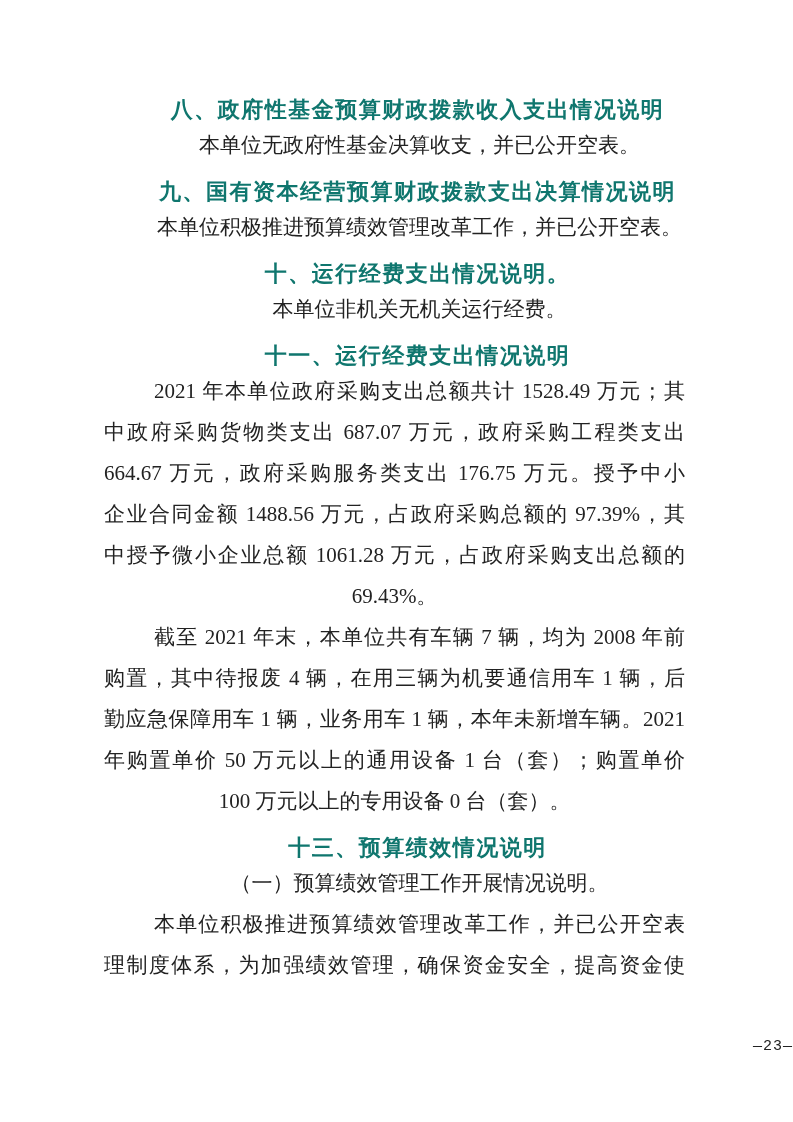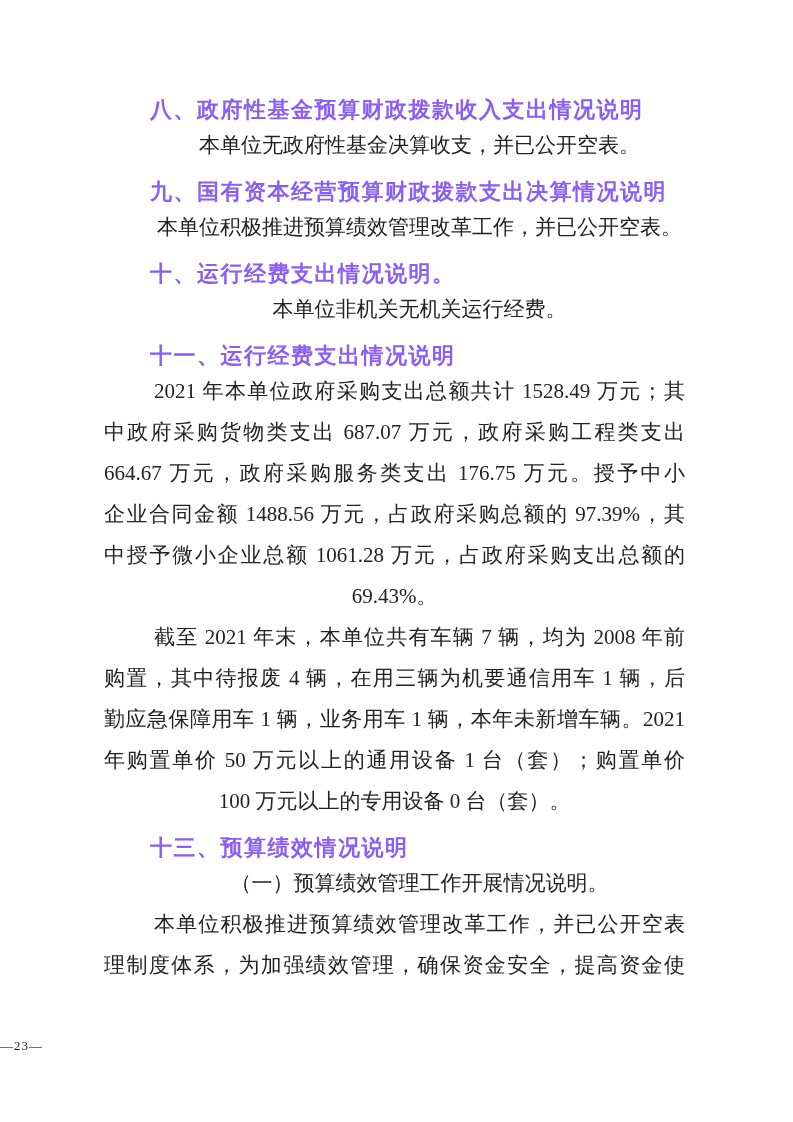--- a/index.html
+++ b/index.html
@@ -21,48 +21,49 @@
   
   .h {
     font-family: "Liberation Sans", sans-serif;
     font-weight: bold;
     font-size: 22px;
     line-height: 41px;
     height: 41px;
     letter-spacing: 1.5px;
     text-indent: 46px;
     margin: 5px 0 -5px 0;
-    color: #8b5cf6;
+    color: #0f766e;
     white-space: nowrap;
     overflow: visible;
+    text-align: center;
   }
   
   .bl {
     font-size: 21px;
     line-height: 41px;
     height: 41px;
     color: #222222;
     text-align: center;
   }
   .ind { text-indent: 50px; }
   .just {
     text-align: justify;
     text-align-last: justify;
     text-justify: inter-character;
   }
   .pageno {
     position: absolute;
     left: 0;
     right: 0;
     top: 1038px;
-    text-align: left;
-    font-size: 13px;
+    text-align: right;
+    font-size: 15px;
     letter-spacing: 1px;
     color: #222222;
-    font-family: Liberation Serif, serif;
+    font-family: Liberation Mono, monospace;
   }
 </style>
 </head>
 <body>
 
 <div class="page">
   <div class="doc">
 
     <div>
       <div class="h">八、政府性基金预算财政拨款收入支出情况说明</div>

